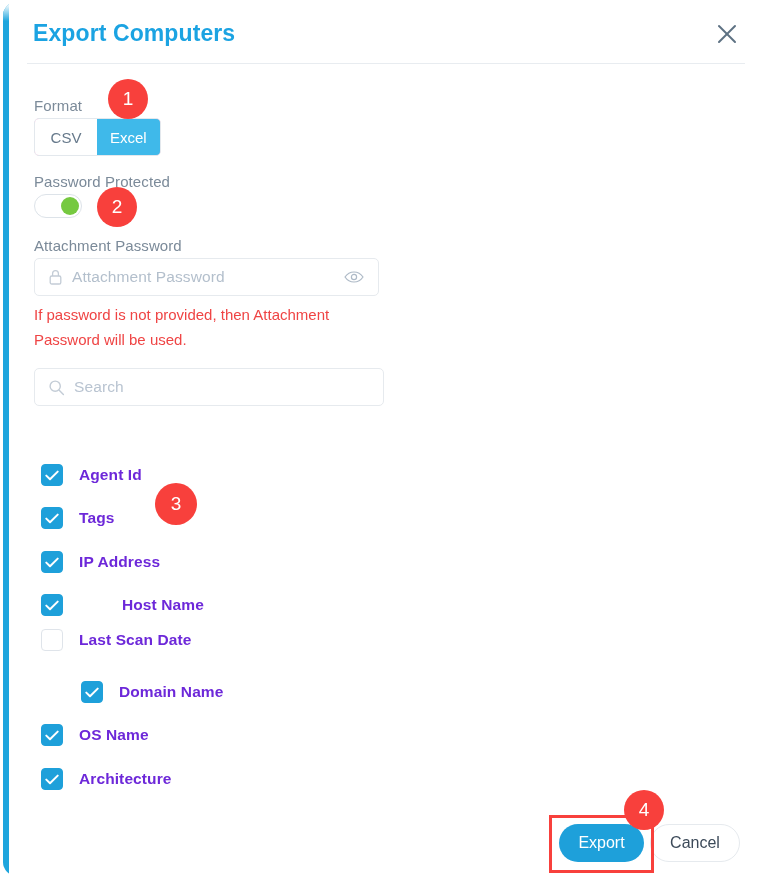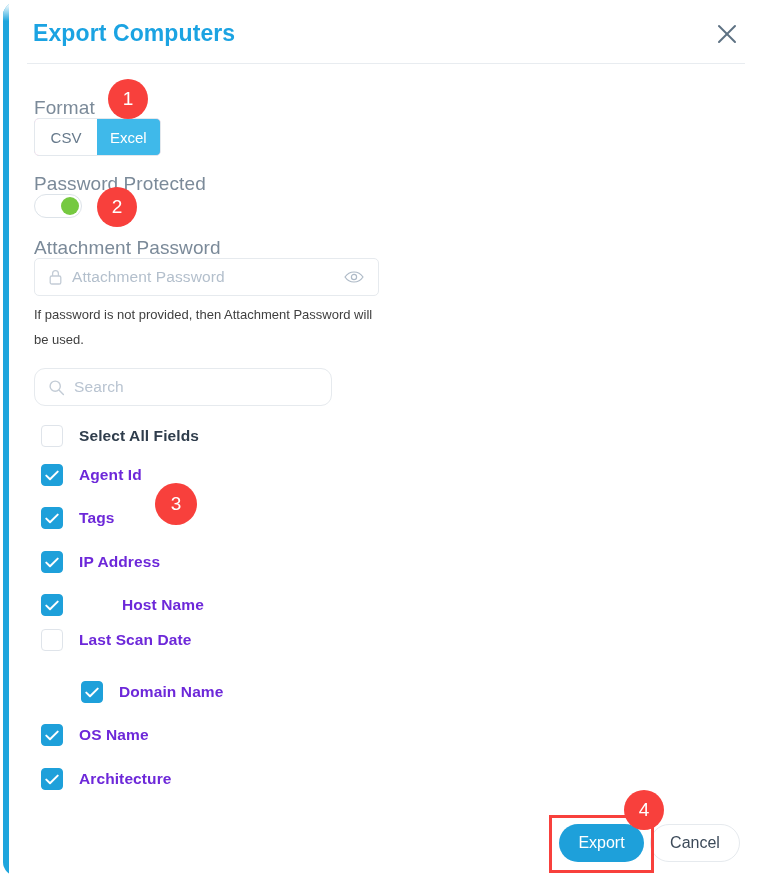--- a/index.html
+++ b/index.html
@@ -87,21 +87,21 @@
     left: 24px;
     top: 61px;
     width: 718px;
     height: 1px;
     background: #e8ecf0;
   }
 
   
   .field-label {
     position: absolute;
-    font-size: 19px;
+    font-size: 15px;
     color: #7b8a99;
     letter-spacing: 0.1px;
   }
 
   
   .segmented {
     position: absolute;
     left: 31px;
     top: 116px;
     display: flex;
@@ -177,31 +177,31 @@
   }
   .textfield .trail-icon {
     margin-right: 14px;
     color: #aebac7;
     display: flex;
     align-items: center;
     cursor: pointer;
   }
 
   #password-field { left: 31px; top: 256px; width: 345px; }
-  #search-field   { left: 31px; top: 366px; width: 298px; border-radius: 11px; }
+  #search-field   { left: 31px; top: 366px; width: 350px; }
   #search-field .tf-placeholder { color: #b9c4d1; }
 
   .helper-text {
     position: absolute;
     left: 31px;
     top: 300px;
     width: 340px;
-    font-size: 13px;
+    font-size: 15px;
     line-height: 25px;
-    color: #404040;
+    color: #ef4444;
   }
 
   
   .check-row {
     position: absolute;
     left: 38px;
     display: flex;
     align-items: center;
     height: 26px;
     cursor: pointer;
@@ -351,24 +351,20 @@
     <div class="textfield" id="search-field">
       <span class="lead-icon">
         <svg width="17" height="17" viewBox="0 0 17 17" fill="none" stroke="currentColor" stroke-width="1.4" stroke-linecap="round">
           <circle cx="7.2" cy="7.2" r="5.1"></circle>
           <line x1="11.2" y1="11.2" x2="15.4" y2="15.4"></line>
         </svg>
       </span>
       <span class="tf-placeholder">Search</span>
     </div>
 
-    <div class="check-row" style="top:421px;">
-      <span class="cbox"></span>
-      <span class="check-label bold">Select All Fields</span>
-    </div>
 
     <div class="check-row" style="top:460px;">
       <span class="cbox checked">
         <svg width="14" height="11" viewBox="0 0 14 11" fill="none" stroke="#ffffff" stroke-width="2" stroke-linecap="round" stroke-linejoin="round">
           <polyline points="1.3,5.6 5,9.2 12.7,1.6"></polyline>
         </svg>
       </span>
       <span class="check-label">Agent Id</span>
     </div>
 

